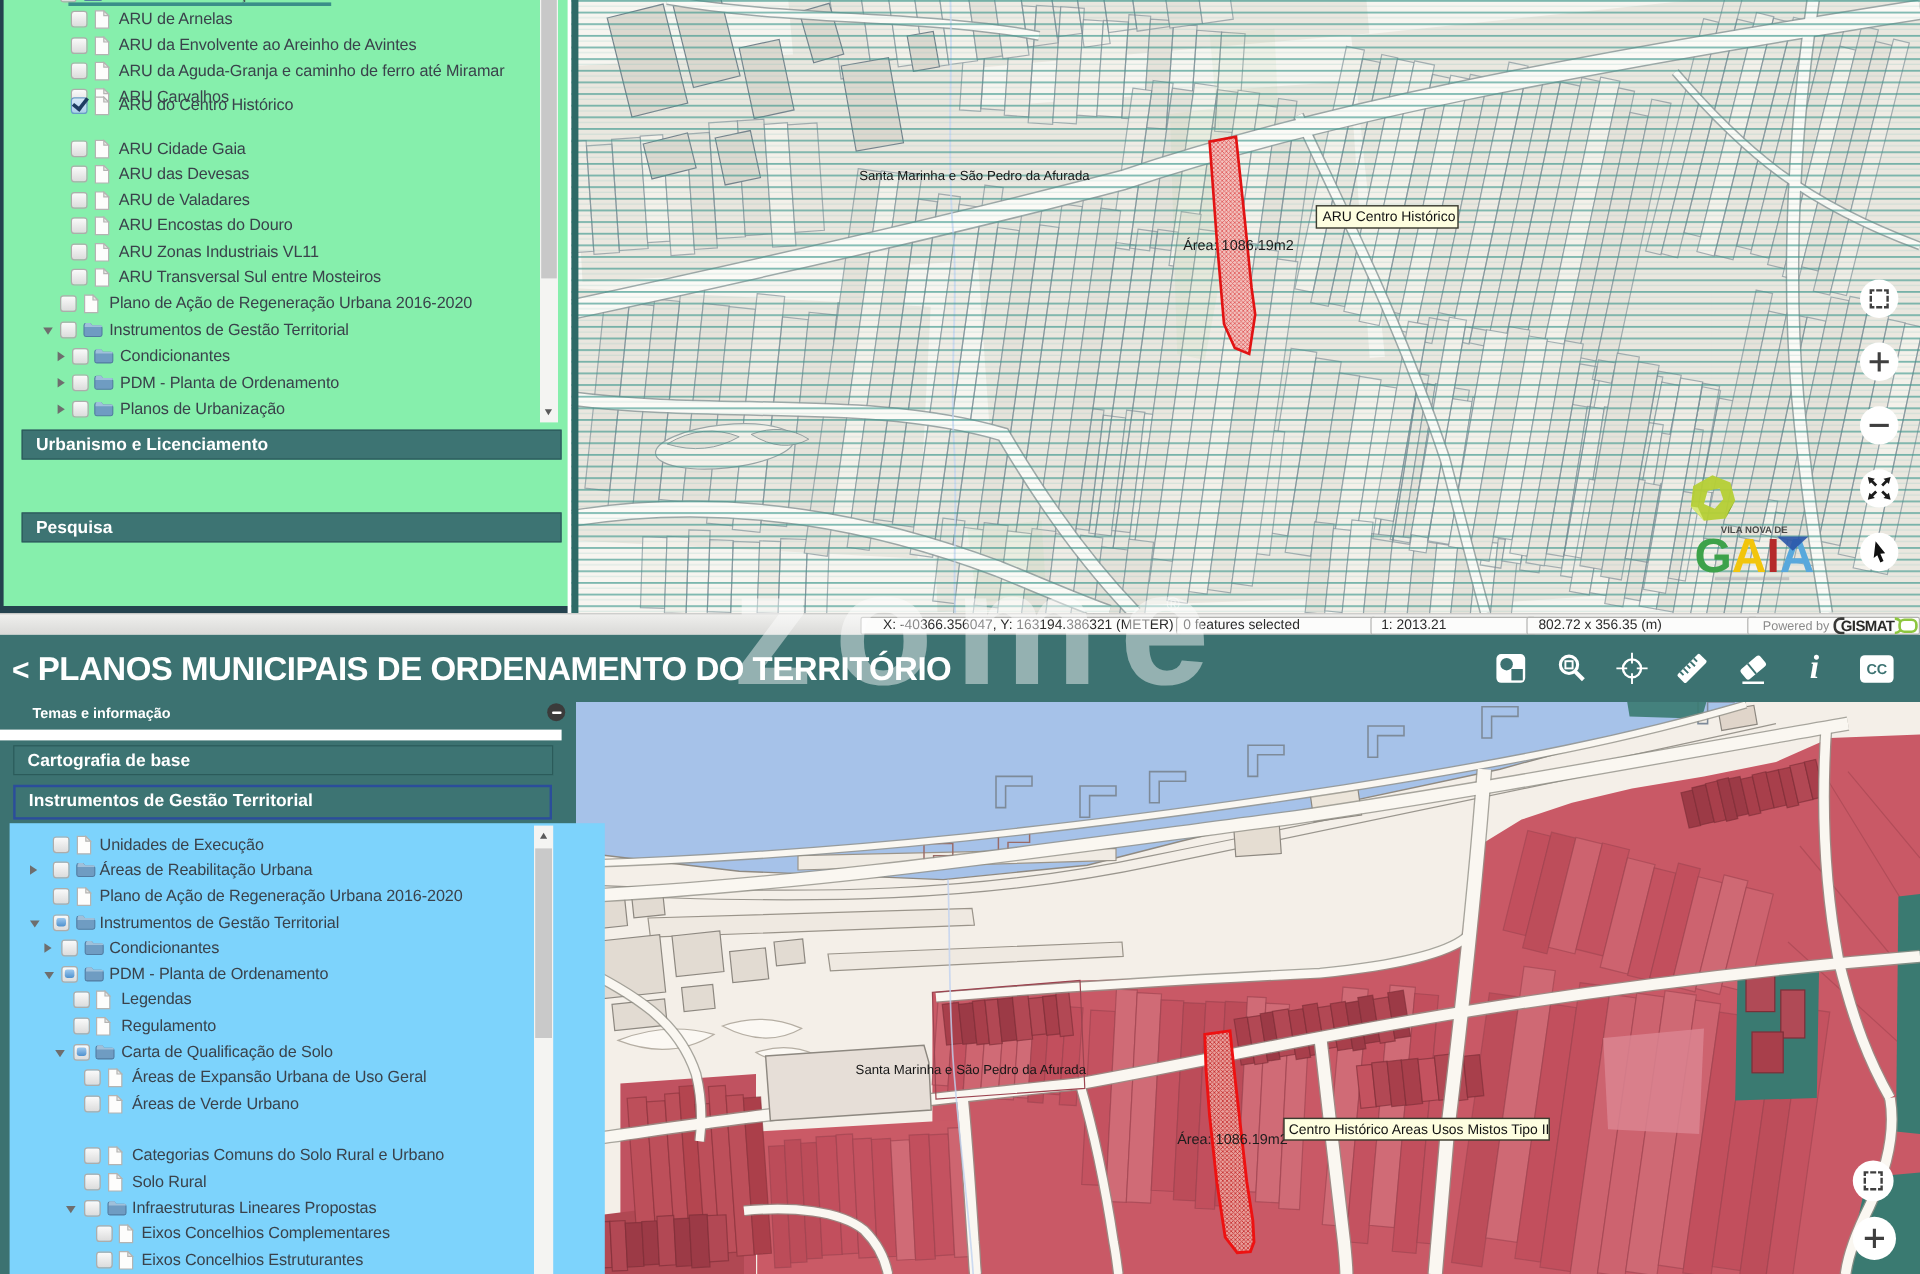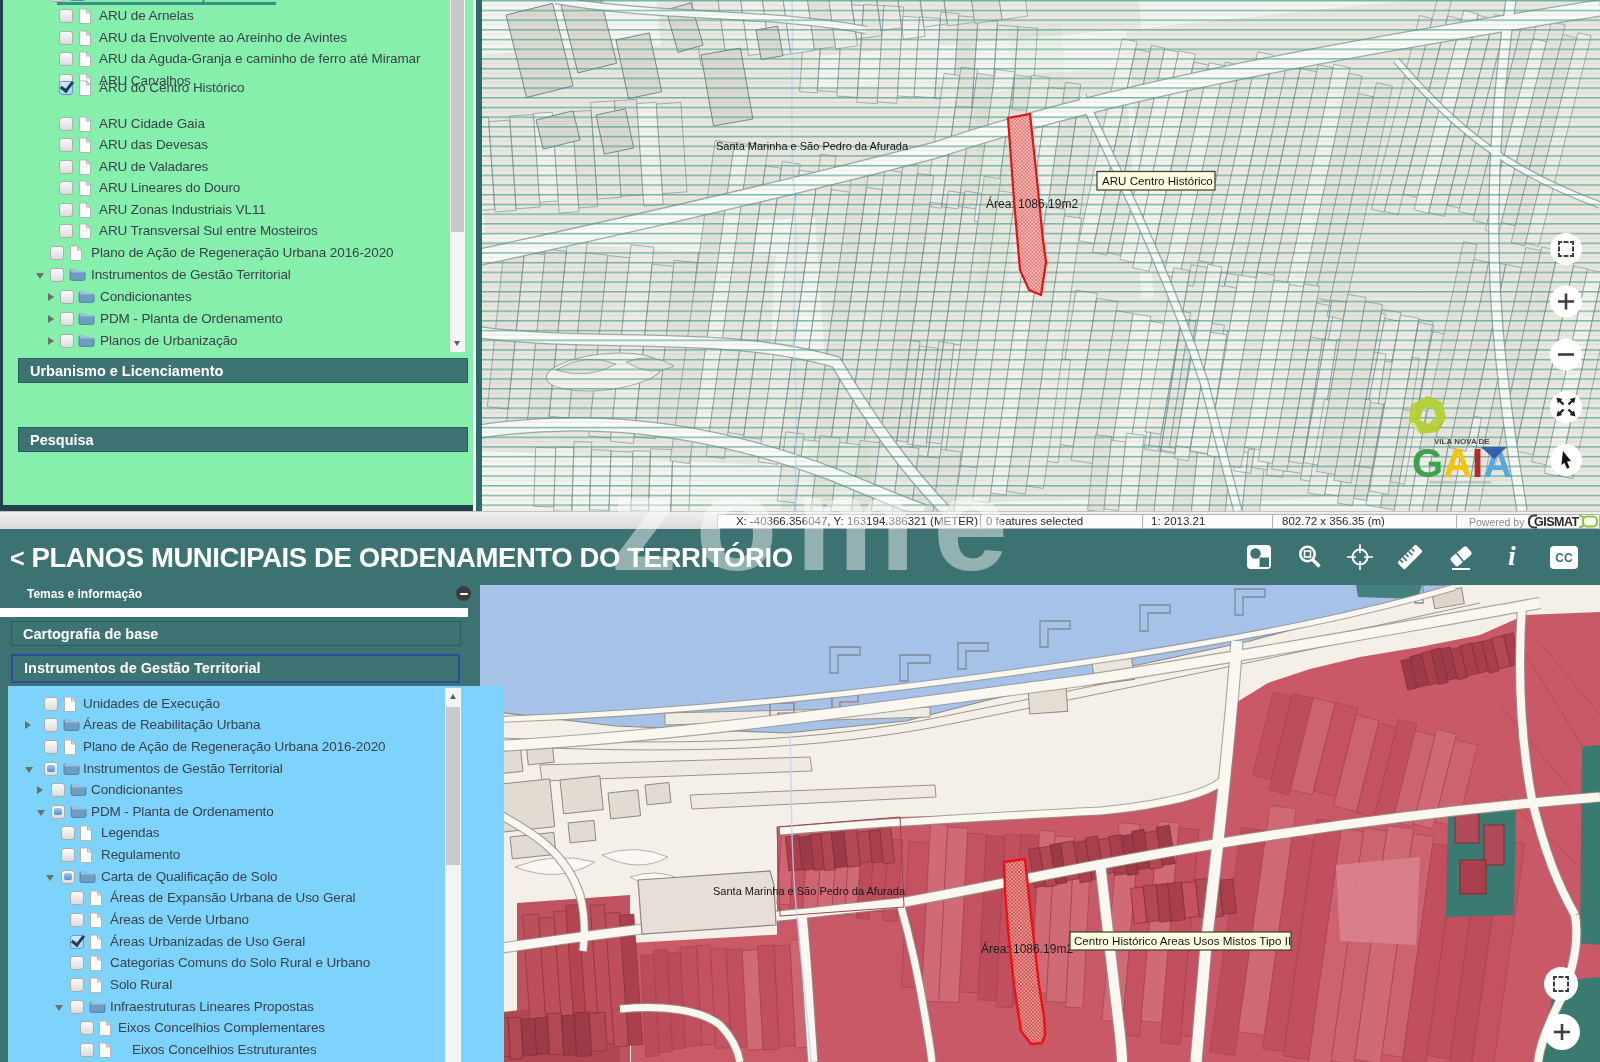--- a/index.html
+++ b/index.html
@@ -461,21 +461,21 @@
           <span class="lbl" style="left:96px">ARU de Valadares</span>
         </div>
         <div class="trow" style="top:178.0px">
           <span class="cb" style="left:56px"></span>
           <span class="icw" style="left:75px">
             <svg class="tico" viewBox="0 0 14 17">
               <path d="M1.5,1 h7 l4,4 v10.5 h-11 Z" fill="#fdfdfc" stroke="#b4b4b2" stroke-width="1"></path>
               <path d="M8.5,1 l4,4 h-4 Z" fill="#e9e9e7" stroke="#b4b4b2" stroke-width="1"></path>
             </svg>
           </span>
-          <span class="lbl" style="left:96px">ARU Lineares do Douro</span>
+          <span class="lbl" style="left:96px">ARU Encostas do Douro</span>
         </div>
         <div class="trow" style="top:199.5px">
           <span class="cb" style="left:56px"></span>
           <span class="icw" style="left:75px">
             <svg class="tico" viewBox="0 0 14 17">
               <path d="M1.5,1 h7 l4,4 v10.5 h-11 Z" fill="#fdfdfc" stroke="#b4b4b2" stroke-width="1"></path>
               <path d="M8.5,1 l4,4 h-4 Z" fill="#e9e9e7" stroke="#b4b4b2" stroke-width="1"></path>
             </svg>
           </span>
           <span class="lbl" style="left:96px">ARU Zonas Industriais VL11</span>
@@ -963,32 +963,20 @@
         <div class="trow" style="top:325.0px">
           <span class="cb" style="left:70px"></span>
           <span class="icw" style="left:89px">
             <svg class="tico" viewBox="0 0 14 17">
               <path d="M1.5,1 h7 l4,4 v10.5 h-11 Z" fill="#fdfdfc" stroke="#b4b4b2" stroke-width="1"></path>
               <path d="M8.5,1 l4,4 h-4 Z" fill="#e9e9e7" stroke="#b4b4b2" stroke-width="1"></path>
             </svg>
           </span>
           <span class="lbl" style="left:110px">Áreas de Verde Urbano</span>
         </div>
-        <div class="trow" style="top:346.5px">
-          <span class="cb cbc" style="left:70px">
-            <i></i>
-          </span>
-          <span class="icw" style="left:89px">
-            <svg class="tico" viewBox="0 0 14 17">
-              <path d="M1.5,1 h7 l4,4 v10.5 h-11 Z" fill="#fdfdfc" stroke="#b4b4b2" stroke-width="1"></path>
-              <path d="M8.5,1 l4,4 h-4 Z" fill="#e9e9e7" stroke="#b4b4b2" stroke-width="1"></path>
-            </svg>
-          </span>
-          <span class="lbl" style="left:110px">Áreas Urbanizadas de Uso Geral</span>
-        </div>
         <div class="trow" style="top:368.0px">
           <span class="cb" style="left:70px"></span>
           <span class="icw" style="left:89px">
             <svg class="tico" viewBox="0 0 14 17">
               <path d="M1.5,1 h7 l4,4 v10.5 h-11 Z" fill="#fdfdfc" stroke="#b4b4b2" stroke-width="1"></path>
               <path d="M8.5,1 l4,4 h-4 Z" fill="#e9e9e7" stroke="#b4b4b2" stroke-width="1"></path>
             </svg>
           </span>
           <span class="lbl" style="left:110px">Categorias Comuns do Solo Rural e Urbano</span>
         </div>
@@ -1025,21 +1013,21 @@
           <span class="lbl" style="left:118px">Eixos Concelhios Complementares</span>
         </div>
         <div class="trow" style="top:454.5px">
           <span class="cb" style="left:80px"></span>
           <span class="icw" style="left:98px">
             <svg class="tico" viewBox="0 0 14 17">
               <path d="M1.5,1 h7 l4,4 v10.5 h-11 Z" fill="#fdfdfc" stroke="#b4b4b2" stroke-width="1"></path>
               <path d="M8.5,1 l4,4 h-4 Z" fill="#e9e9e7" stroke="#b4b4b2" stroke-width="1"></path>
             </svg>
           </span>
-          <span class="lbl" style="left:132px">Eixos Concelhios Estruturantes</span>
+          <span class="lbl" style="left:118px">Eixos Concelhios Estruturantes</span>
         </div>
     </div>
 
     <div class="abs" style="left:437px;top:2px;width:16px;height:374px;background:#f4f4f2;">
       <div class="abs" style="left:4.5px;top:6px;width:0;height:0;border-bottom:5px solid #5a5a5a;
            border-left:3.5px solid transparent;border-right:3.5px solid transparent;"></div>
       <div class="abs" style="left:1px;top:19px;width:14px;height:158px;background:#c9c9c9;"></div>
     </div>
   </div>
 </div>

